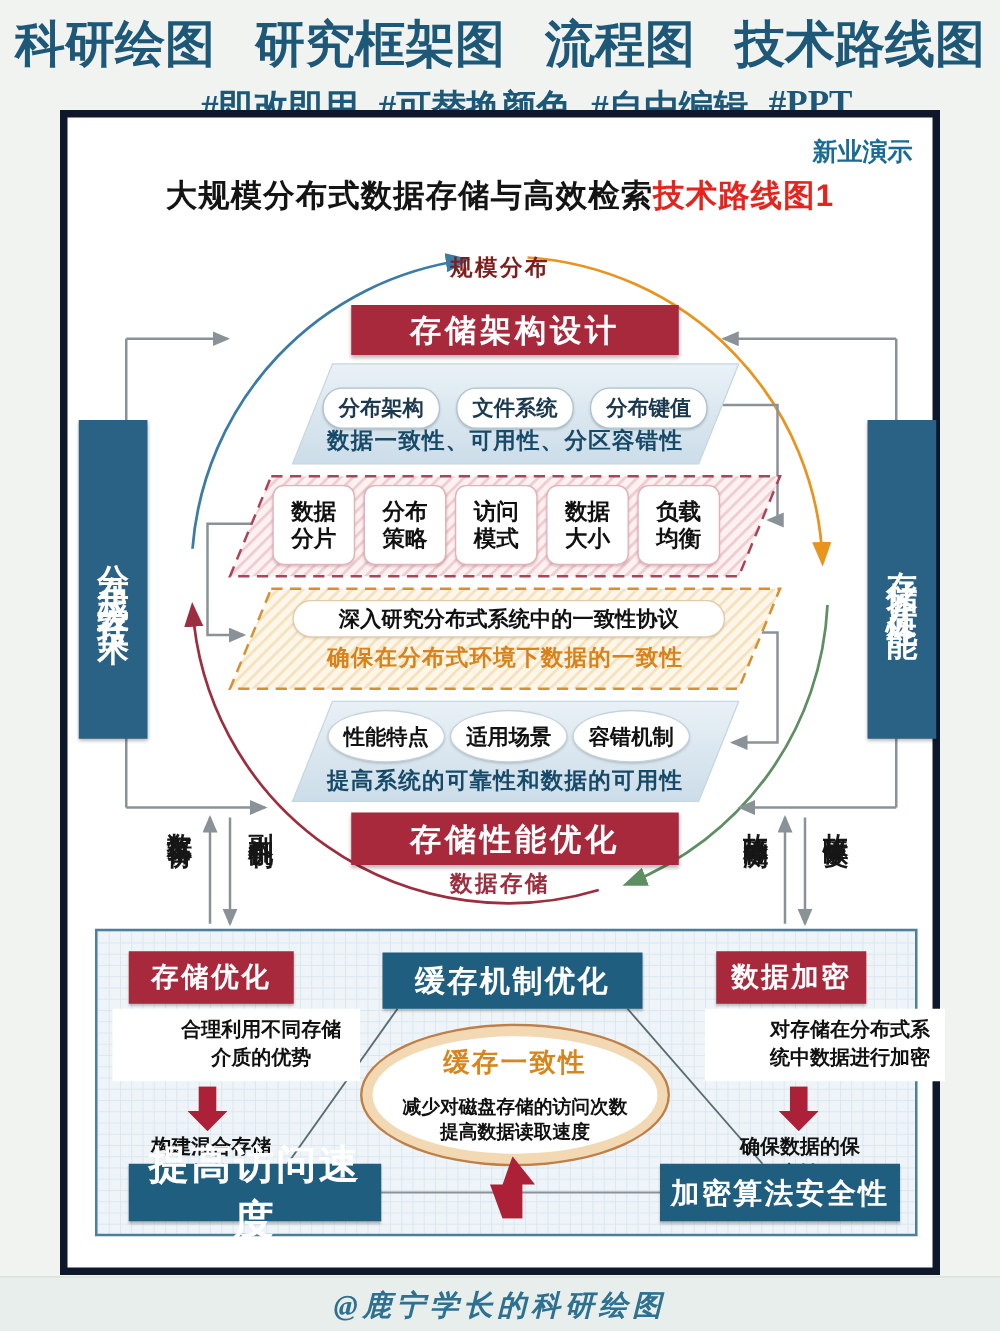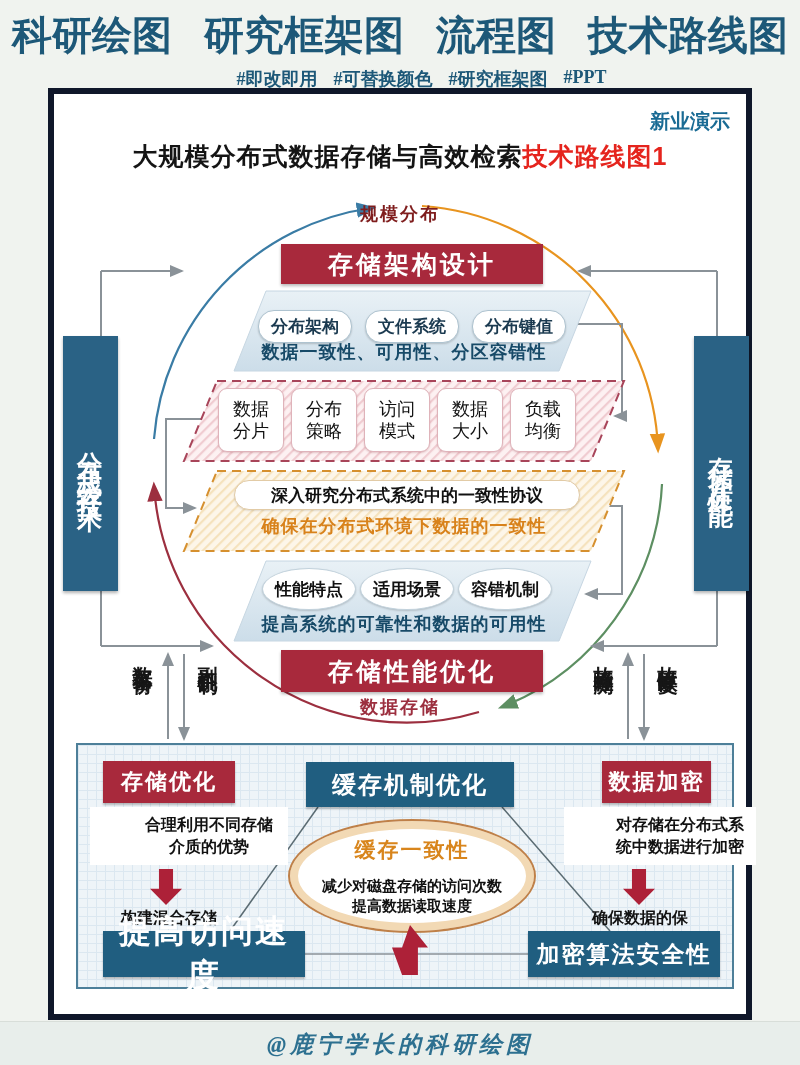--- a/index.html
+++ b/index.html
@@ -4,21 +4,21 @@
 <style>
   html,body{margin:0;padding:0;background:#f0f3ef;}
   body{width:800px;height:1065px;position:relative;overflow:hidden;
        font-family:"Liberation Sans",sans-serif;-webkit-font-smoothing:antialiased;}
 
   
   .hdr{position:absolute;top:8px;left:0;width:800px;text-align:center;}
   .hdr-titles{display:flex;justify-content:center;gap:32px;
     font-family:"Liberation Serif",serif;font-weight:900;font-size:40px;color:#1d5878;}
   .hdr-tags{margin-top:4px;display:flex;justify-content:center;gap:16px;
-    font-family:"Liberation Serif",serif;font-weight:bold;font-size:18px;color:#1d5878;padding-left:43px;}
+    font-family:"Liberation Serif",serif;font-weight:bold;font-size:28px;color:#1d5878;padding-left:43px;}
 
   
   .card{position:absolute;left:48px;top:88px;width:704px;height:932px;
     background:#fff;border:6px solid #0f172a;box-sizing:border-box;}
   .watermark{position:absolute;top:14px;right:16px;font-size:20px;font-weight:bold;color:#1a6b94;}
   .main-title{position:absolute;top:46px;left:0;width:100%;text-align:center;
     font-size:25px;font-weight:900;color:#141414;letter-spacing:1px;}
   .main-title .red{color:#e5241d;}
 
   svg.diagram{position:absolute;left:0;top:0;width:704px;height:932px;z-index:1;}
@@ -34,21 +34,21 @@
 
   
   .pill-row{left:196px;top:216px;width:324px;display:flex;justify-content:center;gap:13px;}
   .pill{background:#fff;border:1.5px solid #aec3d0;border-radius:16px;padding:4px 12px;
     font-size:17px;font-weight:900;color:#1b3a50;box-shadow:0 1px 2px rgba(0,0,0,.18);white-space:nowrap;}
   .cap{text-align:center;font-weight:900;letter-spacing:1px;}
   .cap.c1{left:170px;top:246px;width:360px;font-size:18px;color:#174a68;}
   .factor-row{left:164px;top:294px;width:358px;display:flex;justify-content:space-between;}
   .factor{width:64px;height:62px;background:#fff;border:1px solid #dfb3ba;border-radius:9px;
     display:flex;align-items:center;justify-content:center;text-align:center;
-    font-size:18px;font-weight:400;color:#111;line-height:1.25;white-space:pre-line;
+    font-size:18px;font-weight:700;color:#111;line-height:1.25;white-space:pre-line;
     box-shadow:0 1px 2px rgba(150,60,70,.25);}
   .cons-pill{left:180px;top:386px;width:344px;height:28px;background:#fff;border:1px solid #e2cba6;
     border-radius:15px;display:flex;align-items:center;justify-content:center;
     font-size:17px;font-weight:900;color:#111;box-shadow:0 1px 2px rgba(0,0,0,.12);}
   .cap.c2{left:160px;top:420px;width:380px;font-size:18px;color:#d8821b;}
   .perf-row{left:208px;top:474px;width:290px;display:flex;justify-content:space-between;}
   .eps{width:92px;height:40px;border-radius:50%;background:#fff;border:1px solid #c2d2dc;
     display:flex;align-items:center;justify-content:center;font-size:17px;font-weight:900;color:#111;
     box-shadow:0 1px 2px rgba(0,0,0,.18);white-space:nowrap;}
   .cap.c3{left:170px;top:518px;width:360px;font-size:18px;color:#174a68;}
@@ -98,21 +98,21 @@
 <div class="hdr">
   <div class="hdr-titles">
     <span>科研绘图</span>
     <span>研究框架图</span>
     <span>流程图</span>
     <span>技术路线图</span>
   </div>
   <div class="hdr-tags">
     <span>#即改即用</span>
     <span>#可替换颜色</span>
-    <span>#研究框架图</span>
+    <span>#自由编辑</span>
     <span>#PPT</span>
   </div>
 </div>
 
 <div class="card">
 
   <div class="watermark">新业演示</div>
 
   <div class="main-title">
     <span>大规模分布式数据存储与高效检索</span><span class="red">技术路线图1</span>
@@ -234,21 +234,21 @@
     <div class="abs res" style="left:8px;top:162px;width:166px;">构建混合存储
 架构</div>
 
     <div class="abs tealbox" style="left:228px;top:17px;width:208px;height:45px;font-size:24px;">缓存机制优化</div>
     <div class="abs oval">
       <div class="oval-title">缓存一致性</div>
       <div class="oval-desc">减少对磁盘存储的访问次数
 提高数据读取速度</div>
     </div>
 
-    <div class="abs redbox" style="left:524px;top:16px;width:109px;height:42px;">数据加密</div>
+    <div class="abs redbox" style="left:495px;top:16px;width:120px;height:42px;">数据加密</div>
     <div class="abs note" style="left:486px;top:62px;width:152px;height:58px;">对存储在分布式系
 统中数据进行加密</div>
     <div class="abs blkarrow a-down" style="left:545px;top:124px;width:32px;height:36px;"></div>
     <div class="abs res" style="left:482px;top:162px;width:160px;">确保数据的保
 密性</div>
 
     <div class="abs tealbox" style="left:25px;top:186px;width:202px;height:46px;font-size:32px;text-align:center;">提高访问速度</div>
     <div class="abs tealbox" style="left:450px;top:186px;width:192px;height:46px;font-size:23px;">加密算法安全性</div>
     <div class="abs blkarrow a-up" style="left:314px;top:180px;width:36px;height:50px;"></div>
   </div>

